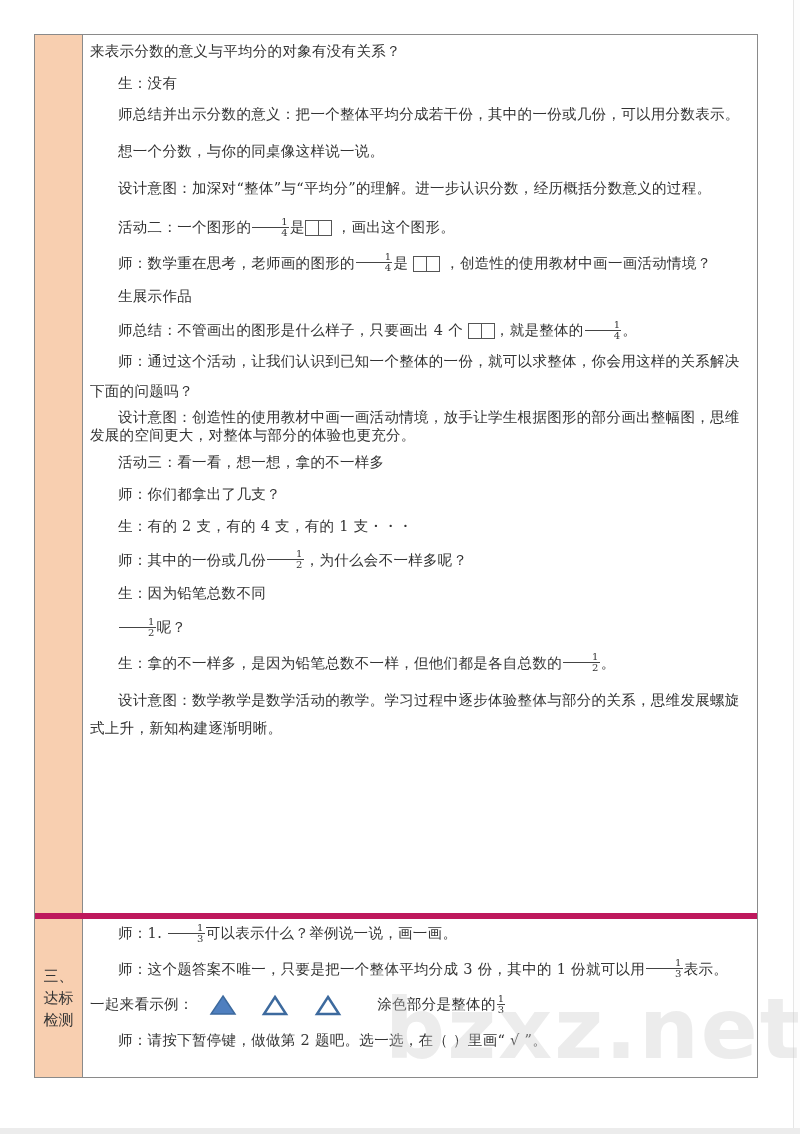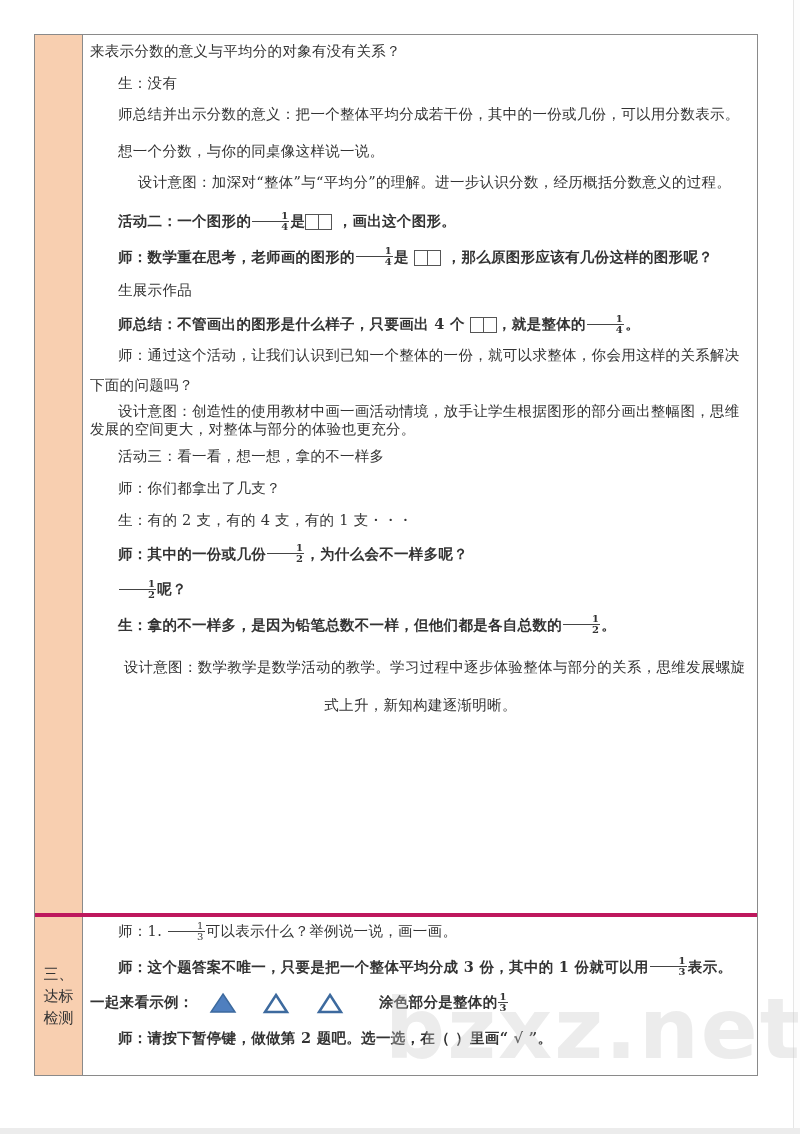--- a/index.html
+++ b/index.html
@@ -8,33 +8,33 @@
     font-family: "DejaVu Serif", "Liberation Serif", serif; color: #333;
   }
   .page-frame {
     position: absolute; left: 0; top: 0; width: 793px; height: 1128px;
     border-right: 1px solid #e6e6e6; border-bottom: 1px solid #e6e6e6; background: #fff;
   }
   .doc-table {
     position: absolute; left: 34px; top: 34px; width: 722px;
     border: 1px solid #8a8a8a; border-collapse: collapse;
   }
-  .row { display: flex; border-bottom: 4px solid #be185d; }
+  .row { display: flex; border-bottom: 6px solid #be185d; }
   .row:last-child { border-bottom: none; }
   .side {
     width: 47px; background: #f8cfb0; border-right: 1px solid #8a8a8a; flex: none;
     display: flex; align-items: center; justify-content: center;
     font-family: "DejaVu Sans", "Liberation Sans", sans-serif; font-size: 15px; line-height: 22px;
     color: #333; text-align: center;
   }
   .body { flex: 1; padding: 4px 6px 4px 7px; }
   .p { font-size: 14.5px; line-height: 20px; margin: 0; color: #333; letter-spacing: 0.3px; }
   .p.indent { text-indent: 28px; }
   .gap-s { margin-top: 12px; }
-  .gap-m { margin-top: 14px; font-weight: bold; }
+  .gap-m { margin-top: 14px; }
   .frac {
     display: inline-flex; flex-direction: column; align-items: center; vertical-align: middle;
     font-size: 10px; line-height: 10px; margin: 0 1px; position: relative; top: -1px;
   }
   .frac .num { border-bottom: 1px solid #444; padding: 0 1px; }
   .boxes { display: inline-flex; vertical-align: middle; border: 1.5px solid #555; height: 14px; }
   .boxes span { width: 12px; height: 14px; }
   .boxes span:first-child { border-right: 1.5px solid #555; }
   .tri { display: inline-block; vertical-align: middle; margin: 0 10px; }
   .watermark {
@@ -50,39 +50,39 @@
 <div class="page-frame">
   <div class="doc-table">
 
     <div class="row" style="height:878px;">
       <div class="side"></div>
       <div class="body">
         <p class="p" style="margin-top:2px">来表示分数的意义与平均分的对象有没有关系？</p>
         <p class="p indent gap-s">生：没有</p>
         <p class="p indent gap-s" style="line-height:30px;margin-top:6px;">师总结并出示分数的意义：把一个整体平均分成若干份，其中的一份或几份，可以用分数表示。</p>
         <p class="p indent gap-s">想一个分数，与你的同桌像这样说一说。</p>
-        <p class="p indent gap-s" style="line-height:30px;margin-top:6px;text-align:center;">设计意图：加深对“整体”与“平均分”的理解。进一步认识分数，经历概括分数意义的过程。</p>
+        <p class="p indent gap-s" style="line-height:30px;">设计意图：加深对“整体”与“平均分”的理解。进一步认识分数，经历概括分数意义的过程。</p>
 
         <p class="p indent gap-m">
           <span>活动二：一个图形的</span><span class="frac">
               <span class="num">1</span>
               <span>4</span>
             </span><span>是</span><span class="boxes">
               <span></span>
               <span></span>
             </span><span> ，画出这个图形。</span>
         </p>
         <p class="p indent gap-m">
           <span>师：数学重在思考，老师画的图形的</span><span class="frac">
               <span class="num">1</span>
               <span>4</span>
             </span><span>是 </span><span class="boxes">
               <span></span>
               <span></span>
-            </span><span> ，那么原图形应该有几份这样的图形呢？</span>
+            </span><span> ，创造性的使用教材中画一画活动情境？</span>
         </p>
         <p class="p indent gap-s">生展示作品</p>
         <p class="p indent gap-m">
           <span>师总结：不管画出的图形是什么样子，只要画出 4 个 </span><span class="boxes">
               <span></span>
               <span></span>
             </span><span>，就是整体的</span><span class="frac">
               <span class="num">1</span>
               <span>4</span>
             </span><span>。</span>
@@ -92,33 +92,34 @@
 
         <p class="p indent" style="margin-top:8px;">活动三：看一看，想一想，拿的不一样多</p>
         <p class="p indent gap-s">师：你们都拿出了几支？</p>
         <p class="p indent gap-s">生：有的 2 支，有的 4 支，有的 1 支・・・</p>
         <p class="p indent gap-m">
           <span>师：其中的一份或几份</span><span class="frac">
               <span class="num">1</span>
               <span>2</span>
             </span><span>，为什么会不一样多呢？</span>
         </p>
+        <p class="p indent gap-s">生：因为铅笔总数不同</p>
         <p class="p indent gap-m">
           <span class="frac">
               <span class="num">1</span>
               <span>2</span>
             </span><span>呢？</span>
         </p>
         <p class="p indent gap-m">
           <span>生：拿的不一样多，是因为铅笔总数不一样，但他们都是各自总数的</span><span class="frac">
               <span class="num">1</span>
               <span>2</span>
             </span><span>。</span>
         </p>
-        <p class="p indent" style="line-height:38px;margin-top:12px;text-align:center;">设计意图：数学教学是数学活动的教学。学习过程中逐步体验整体与部分的关系，思维发展螺旋式上升，新知构建逐渐明晰。</p>
+        <p class="p indent" style="line-height:28px;margin-top:12px;">设计意图：数学教学是数学活动的教学。学习过程中逐步体验整体与部分的关系，思维发展螺旋式上升，新知构建逐渐明晰。</p>
       </div>
     </div>
 
     <div class="row" style="height:158px;">
       <div class="side">
         <div>
           <div>三、</div>
           <div>达标</div>
           <div>检测</div>
         </div>

